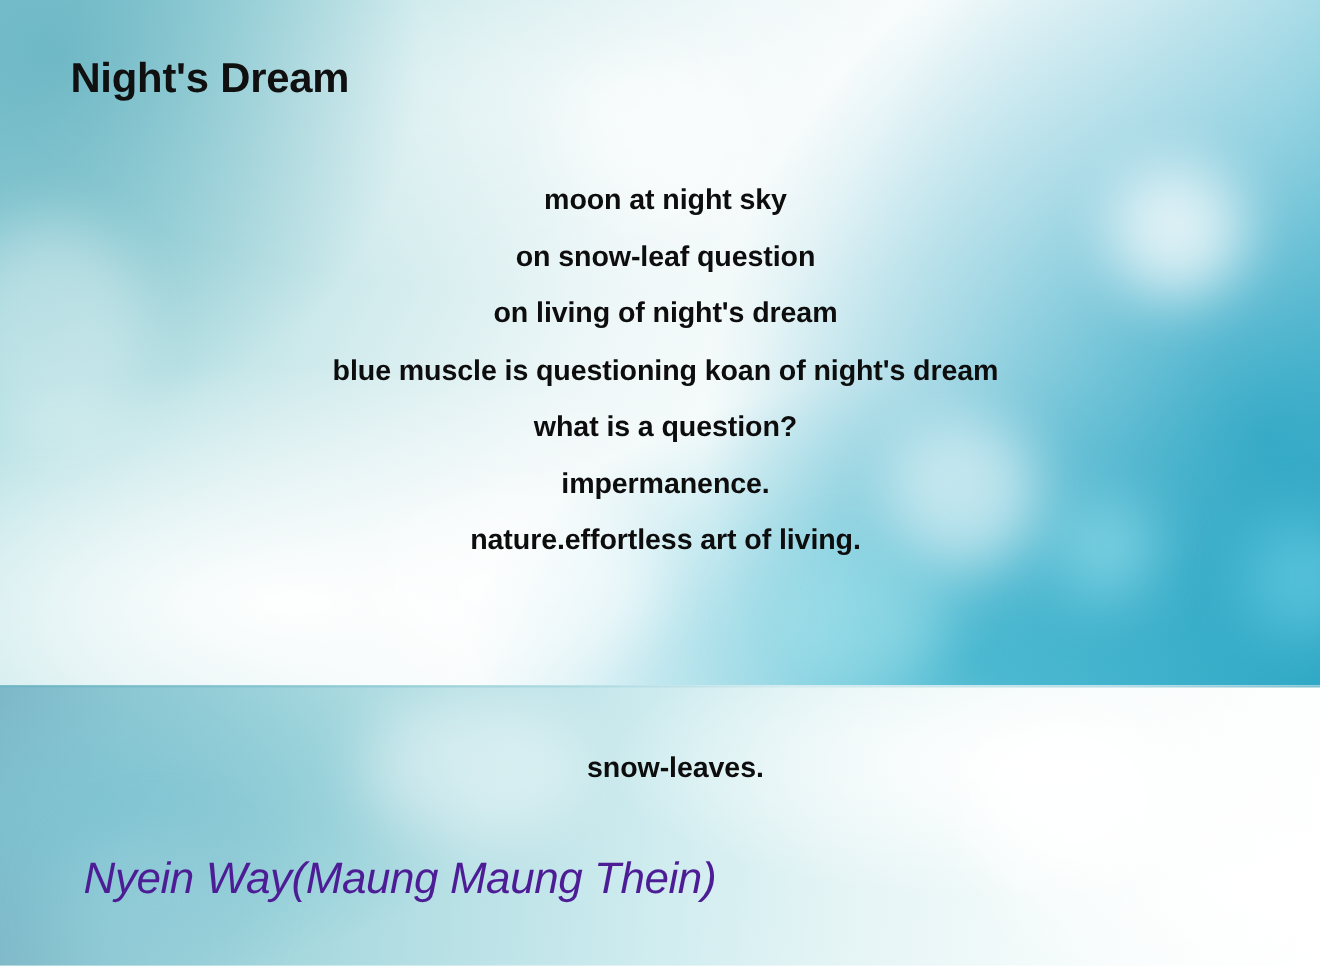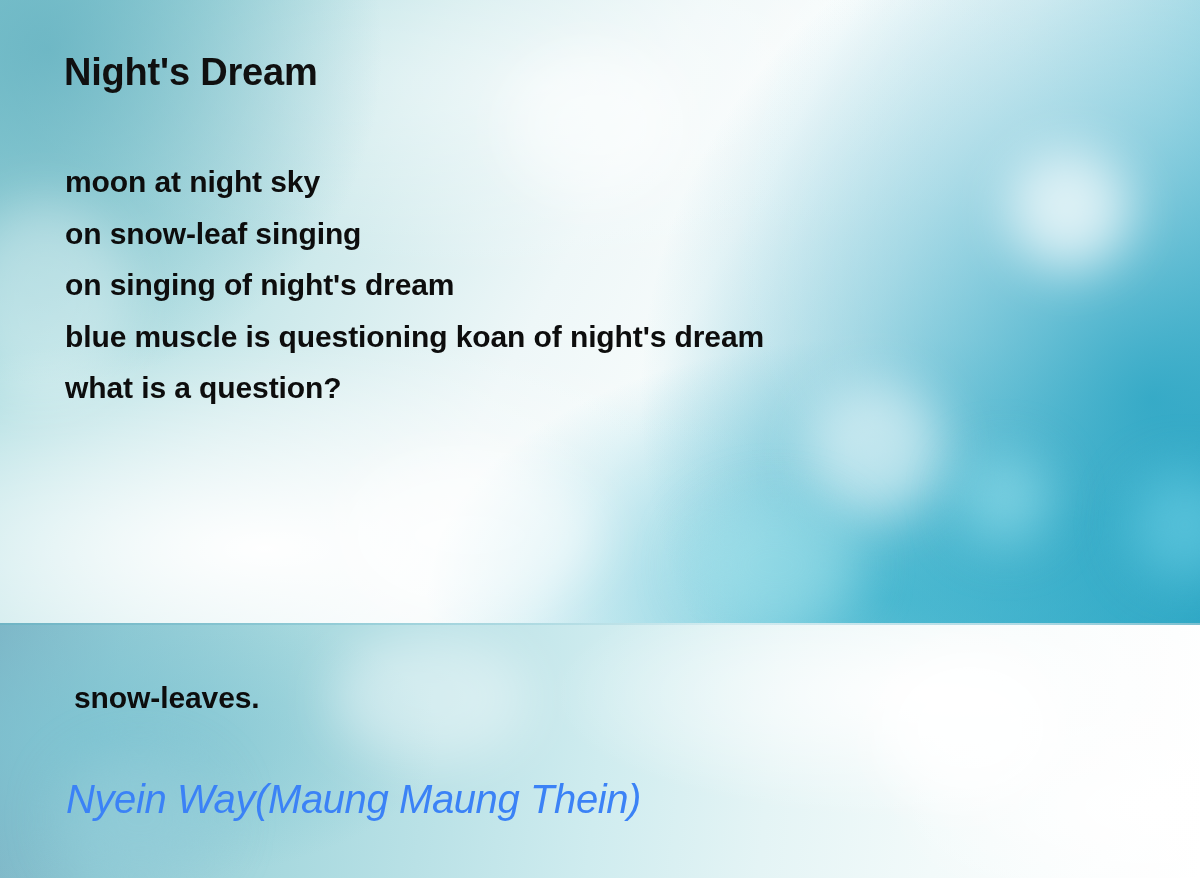--- a/index.html
+++ b/index.html
@@ -89,20 +89,21 @@
       rgba(190,225,232,0.45) 60%,
       rgba(120,190,208,0.55) 85%,
       rgba(80,170,192,0.75) 100%);
   }
 
   
   #content {
     position: absolute;
     inset: 0;
     z-index: 5;
+    text-align: center;
   }
 
   #poem-title {
     position: absolute;
     left: 64px;
     top: 52px;
     font-size: 38px;
     font-weight: bold;
     color: #101010;
     letter-spacing: -0.2px;
@@ -111,44 +112,44 @@
   }
 
   #poem-body {
     position: absolute;
     left: 65px;
     top: 156px;
     width: 1080px;
   }
 
   .poem-line {
-    font-size: 30px;
+    font-size: 26px;
     font-weight: bold;
     color: #0d0d0d;
     line-height: 51.5px;
     height: 51.5px;
     letter-spacing: -0.1px;
     white-space: nowrap;
   }
 
   #poem-tail {
     position: absolute;
     left: 74px;
     top: 672px;
     width: 1080px;
   }
 
   #author-line {
     position: absolute;
-    left: 66px;
+    left: 76px;
     top: 777px;
     font-size: 40px;
     font-style: italic;
     font-weight: normal;
-    color: #3b82f6;
+    color: #4c1d95;
     letter-spacing: -0.4px;
     white-space: nowrap;
   }
 </style>
 </head>
 <body>
 
 <div id="poem-card">
 
   <div class="bg-panel" id="bg-upper">
@@ -169,24 +170,26 @@
   </div>
 
   <div id="seam-line"></div>
 
   <div id="content">
 
     <div id="poem-title">Night's Dream</div>
 
     <div id="poem-body">
       <div class="poem-line">moon at night sky</div>
-      <div class="poem-line">on snow-leaf singing</div>
-      <div class="poem-line">on singing of night's dream</div>
+      <div class="poem-line">on snow-leaf question</div>
+      <div class="poem-line">on living of night's dream</div>
       <div class="poem-line">blue muscle is questioning koan of night's dream</div>
       <div class="poem-line">what is a question?</div>
+      <div class="poem-line">impermanence.</div>
+      <div class="poem-line">nature.effortless art of living.</div>
     </div>
 
     <div id="poem-tail">
       <div class="poem-line">snow-leaves.</div>
     </div>
 
     <div id="author-line">Nyein Way(Maung Maung Thein)</div>
 
   </div>
 </div>

